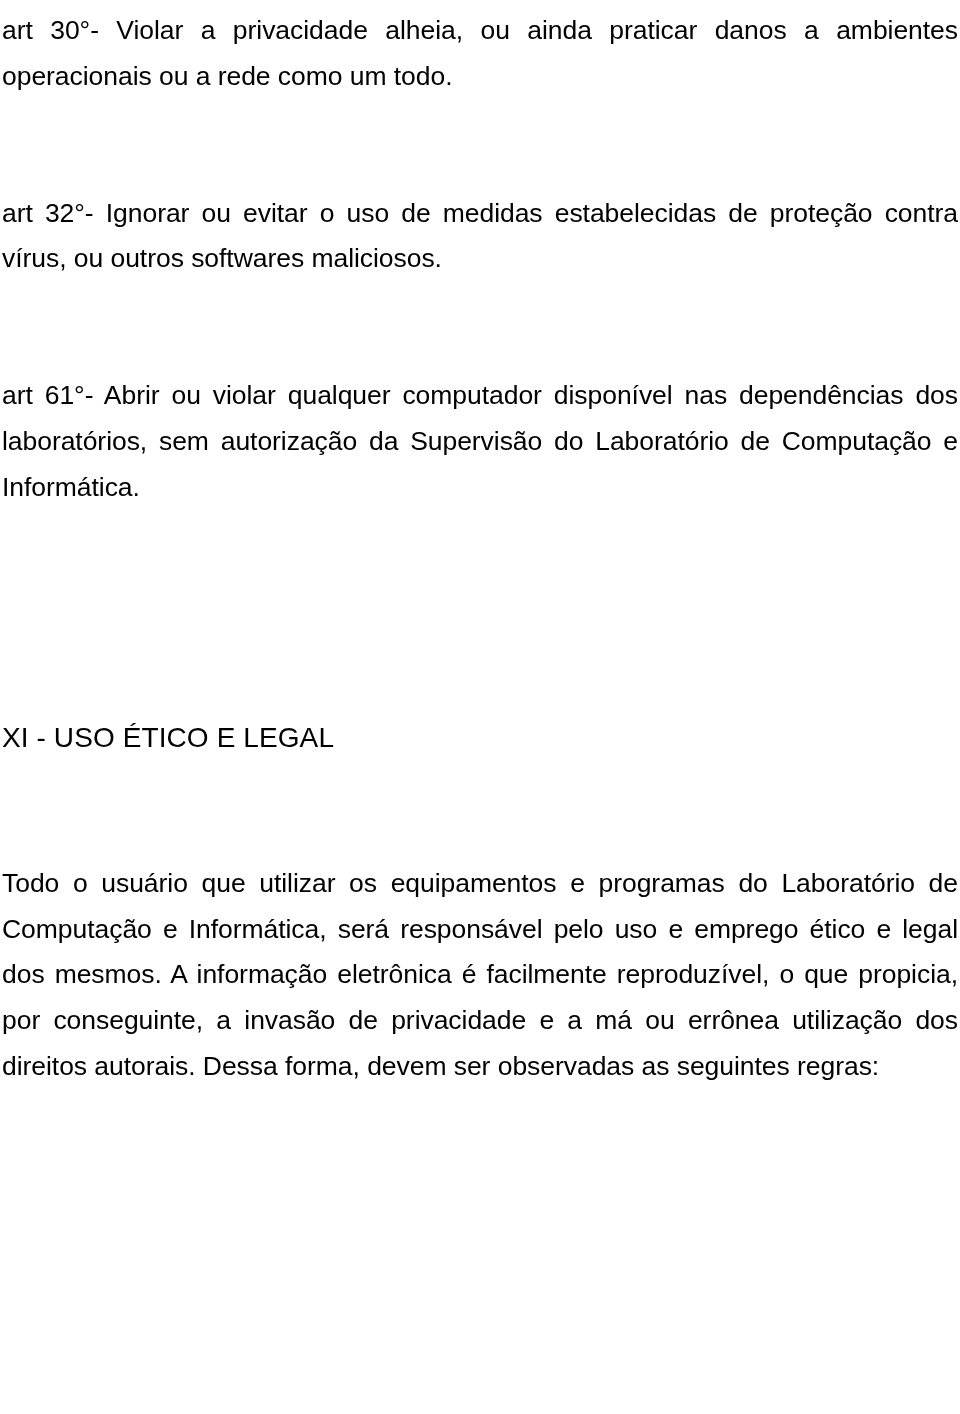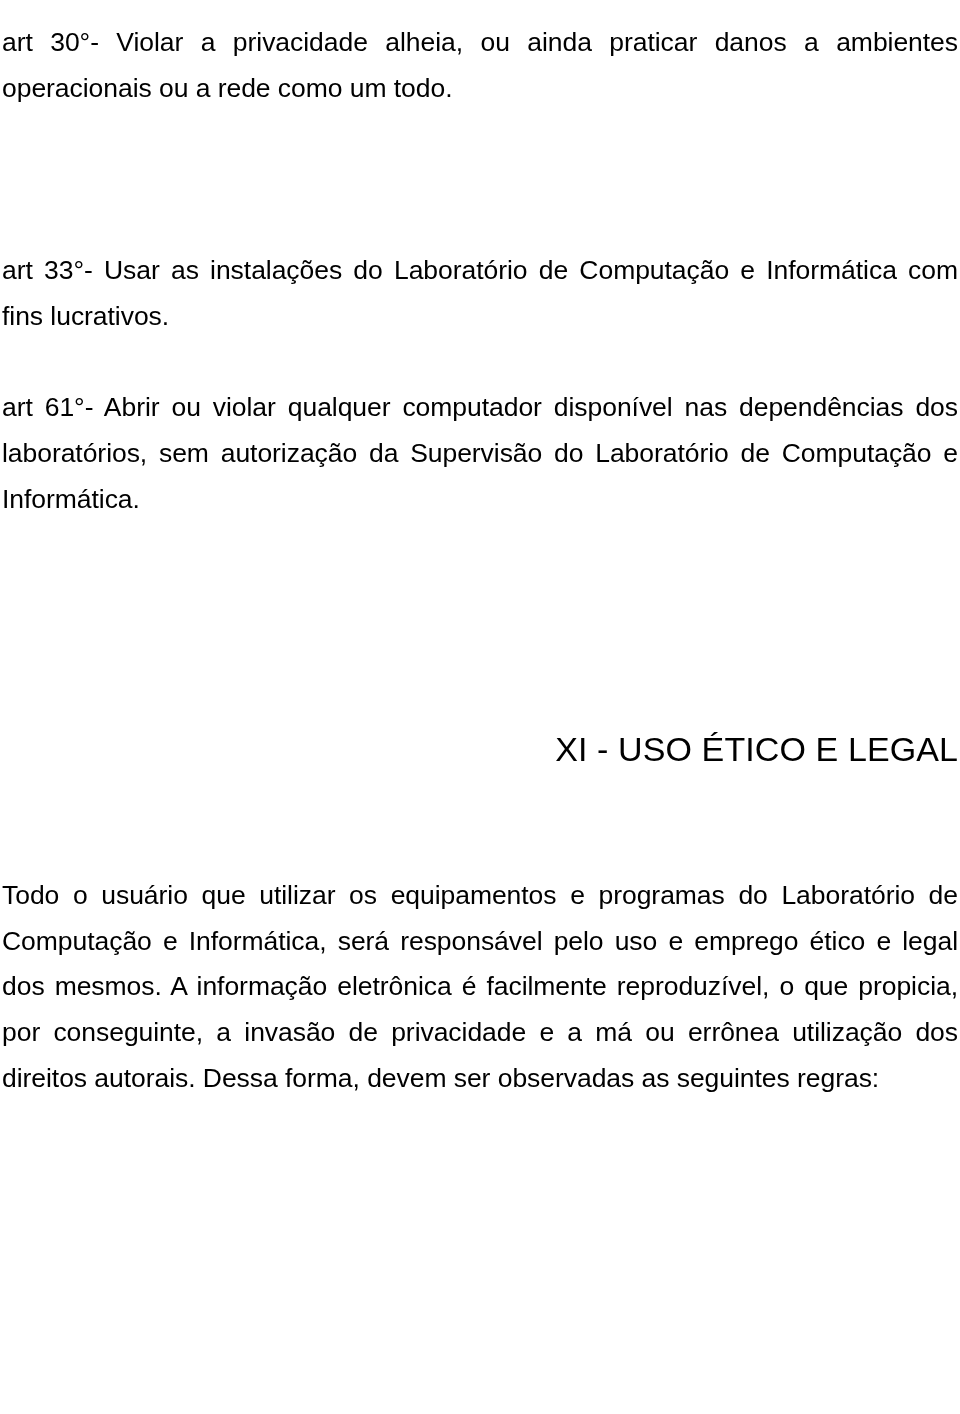--- a/index.html
+++ b/index.html
@@ -37,34 +37,34 @@
     line-height: 45.8px;
     text-align: justify;
     text-justify: inter-word;
     margin: 0;
     padding: 0;
     letter-spacing: -0.05px;
     word-spacing: 0px;
     hyphens: none;
   }
   .article.first {
-    margin-top: 20px;
+    margin-top: 8px;
   }
   
   .gap-art {
     height: 45.5px;
   }
   .gap-art-small {
     height: 44px;
   }
 
   .section-heading {
-    font-size: 34px;
+    font-size: 28px;
     line-height: 45.8px;
-    text-align: right;
+    text-align: left;
     margin: 0;
     padding: 0;
     font-weight: normal;
     letter-spacing: 0.1px;
   }
 
   .gap-before-heading { height: 115px; }
   .gap-after-heading  { height: 100px; }
 
   .closing {
@@ -89,24 +89,24 @@
 <div class="page">
   <div class="doc-body">
 
     <p class="article first justify-all">art 30°- Violar a privacidade alheia, ou ainda praticar danos a ambientes operacionais ou a rede como um todo.</p>
 
     <div class="gap-art"></div>
 
 
     <div class="gap-art"></div>
 
+    <p class="article justify-all">art 32°- Ignorar ou evitar o uso de medidas estabelecidas de proteção contra vírus, ou outros softwares maliciosos.</p>
 
     <div class="gap-art"></div>
 
-    <p class="article justify-all">art 33°- Usar as instalações do Laboratório de Computação e Informática com fins lucrativos.</p>
 
     <div class="gap-art"></div>
 
     <p class="article justify-all">art 61°- Abrir ou violar qualquer computador disponível nas dependências dos laboratórios, sem autorização da Supervisão do Laboratório de Computação e Informática.</p>
 
     <div class="gap-art"></div>
 
 
     <div class="gap-art-small"></div>
 

